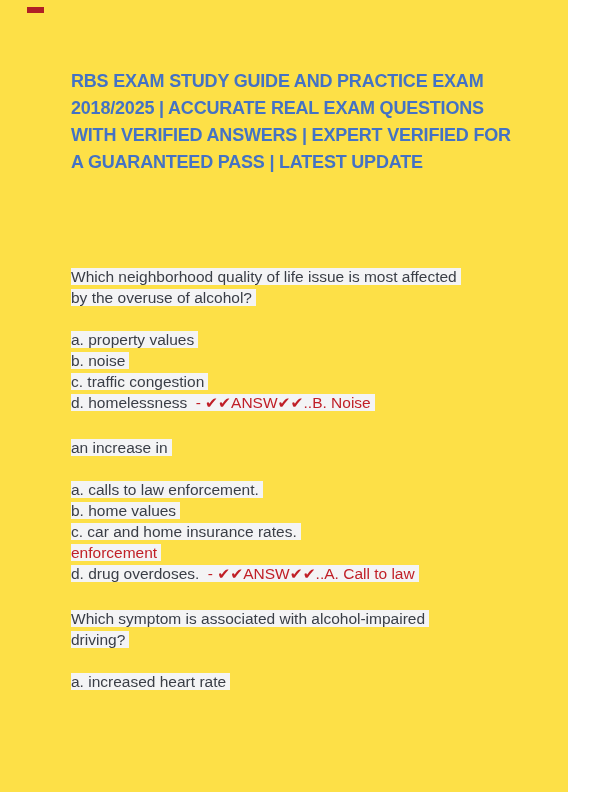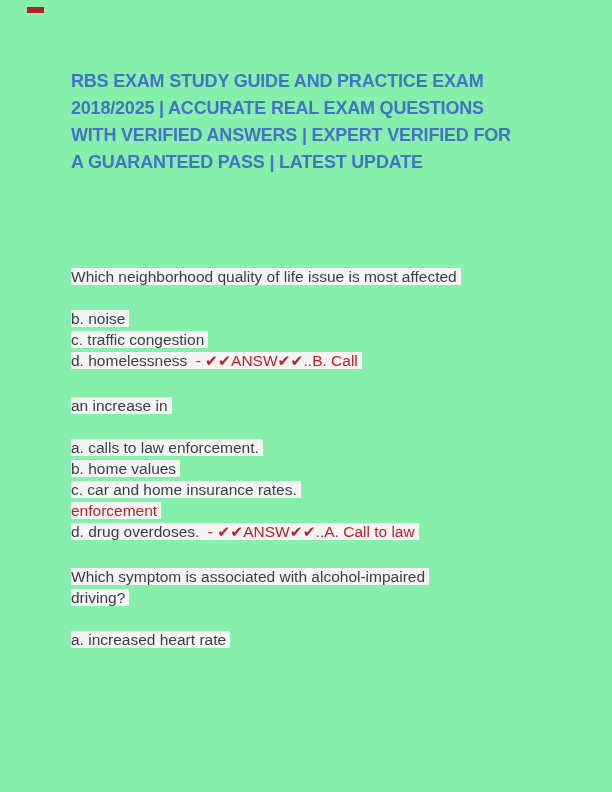--- a/index.html
+++ b/index.html
@@ -2,23 +2,23 @@
 <html><head>
 <meta charset="utf-8">
 <style>
   html, body {
     margin: 0;
     padding: 0;
     background: #ffffff;
   }
   .page {
     position: relative;
-    width: 612px;
+    width: 568px;
     height: 792px;
-    background: #86efac;
+    background: #fde047;
     overflow: hidden;
     font-family: "Liberation Sans", "DejaVu Sans", sans-serif;
   }
   .red-dash {
     position: absolute;
     left: 27px;
     top: 7px;
     width: 17px;
     height: 6px;
     background: #b02025;
@@ -87,24 +87,26 @@
       <span class="tline">2018/2025 | ACCURATE REAL EXAM QUESTIONS</span>
       <span class="tline">WITH VERIFIED ANSWERS | EXPERT VERIFIED FOR</span>
       <span class="tline">A GUARANTEED PASS | LATEST UPDATE</span>
     </h1>
 
     <div class="spacer-lg"></div>
 
     <div id="questions">
         <section class="question">
           <p class="line"><span class="hl">Which neighborhood quality of life issue is most affected</span></p>
+          <p class="line"><span class="hl">by the overuse of alcohol?</span></p>
           <p class="line blank"></p>
+          <p class="line"><span class="hl">a. property values</span></p>
           <p class="line"><span class="hl">b. noise</span></p>
           <p class="line"><span class="hl">c. traffic congestion</span></p>
-          <p class="line"><span class="hl">d. homelessness </span><span class="hl red">- ✔✔ANSW✔✔..B. Call</span></p>
+          <p class="line"><span class="hl">d. homelessness </span><span class="hl red">- ✔✔ANSW✔✔..B. Noise</span></p>
         </section>
         <section class="question">
           <p class="line"><span class="hl">an increase in</span></p>
           <p class="line blank"></p>
           <p class="line"><span class="hl">a. calls to law enforcement.</span></p>
           <p class="line"><span class="hl">b. home values</span></p>
           <p class="line"><span class="hl">c. car and home insurance rates.</span></p>
           <p class="line"><span class="hl red">enforcement</span></p>
           <p class="line"><span class="hl">d. drug overdoses. </span><span class="hl red">- ✔✔ANSW✔✔..A. Call to law</span></p>
         </section>

